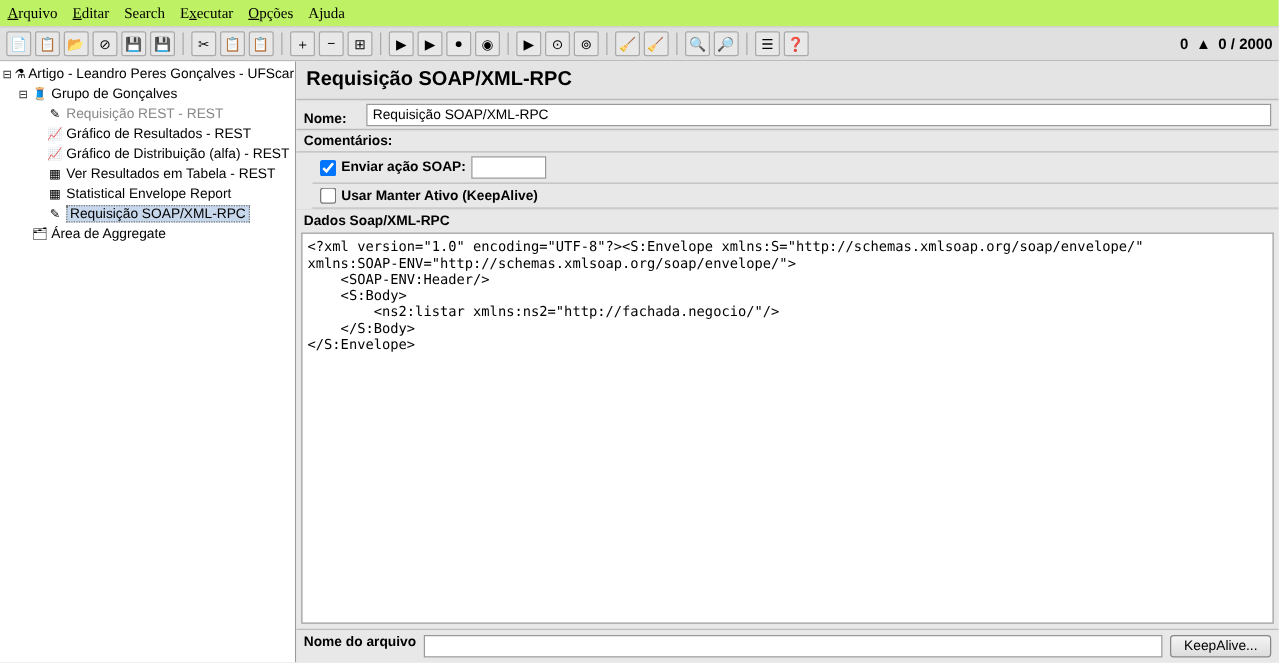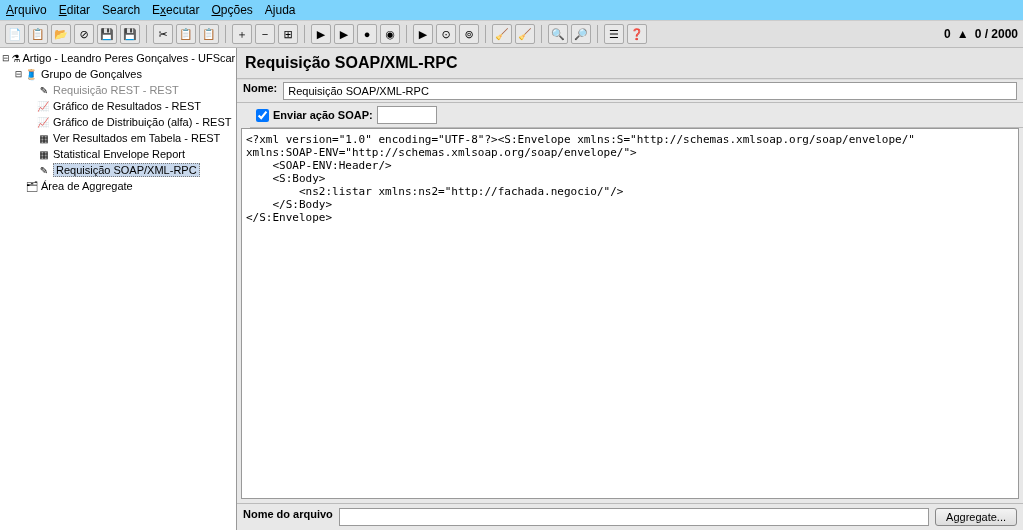--- a/index.html
+++ b/index.html
@@ -7,25 +7,26 @@
       font-family: Arial, sans-serif;
       font-size: 11px;
       background: #f0f0f0;
       width: 1023px;
       height: 530px;
       overflow: hidden;
       display: flex;
       flex-direction: column;
     }
     .menubar {
-      background: #7dd3fc;
+      background: #bef264;
       padding: 3px 6px;
       display: flex;
       gap: 12px;
       font-size: 12px;
+      font-family: Liberation Serif, serif;
     }
     .menubar span { cursor: default; }
     .underline { text-decoration: underline; }
     .toolbar {
       background: #e0e0e0;
       border-top: 1px solid #ccc;
       border-bottom: 1px solid #bbb;
       padding: 3px 5px;
       display: flex;
       align-items: center;
@@ -111,25 +112,25 @@
     }
     .content-title {
       font-size: 16px;
       font-weight: bold;
       padding: 6px 8px;
       background: #e4e4e4;
       border-bottom: 1px solid #bbb;
     }
     .field-row {
       display: flex;
-      align-items: flex-start;
+      align-items: flex-end;
       border-top: 1px solid #ddd;
       border-bottom: 1px solid #bbb;
       padding: 2px 6px;
-      gap: 6px;
+      gap: 16px;
       background: #e8e8e8;
     }
     .field-label {
       font-weight: bold;
       white-space: nowrap;
     }
     .field-input {
       flex: 1;
       border: 1px solid #999;
       background: #fff;
@@ -291,37 +292,45 @@
   </div>
 
   <div class="content-panel">
     <div class="content-title">Requisição SOAP/XML-RPC</div>
 
     <div class="field-row">
       <span class="field-label">Nome:</span>
       <input class="field-input" value="Requisição SOAP/XML-RPC" style="">
     </div>
 
+    <div class="field-row">
+      <span class="field-label">Comentários:</span>
+    </div>
 
 
     <div class="checkbox-row">
       <input type="checkbox" checked="" style="">
       <span class="field-label">Enviar ação SOAP:</span>
       <input class="soap-action-input" value="" style="">
     </div>
 
-
+    <div class="checkbox-row">
+      <input type="checkbox" style="">
+      <span class="field-label">Usar Manter Ativo (KeepAlive)</span>
+    </div>
+
+    <div class="section-label">Dados Soap/XML-RPC</div>
 
     <textarea class="xml-area" style="">&lt;?xml version="1.0" encoding="UTF-8"?&gt;&lt;S:Envelope xmlns:S="http://schemas.xmlsoap.org/soap/envelope/"
 xmlns:SOAP-ENV="http://schemas.xmlsoap.org/soap/envelope/"&gt;
     &lt;SOAP-ENV:Header/&gt;
     &lt;S:Body&gt;
         &lt;ns2:listar xmlns:ns2="http://fachada.negocio/"/&gt;
     &lt;/S:Body&gt;
 &lt;/S:Envelope&gt;</textarea>
 
     <div class="bottom-row">
       <span class="field-label">Nome do arquivo</span>
       <input class="field-input" value="" style="">
-      <button class="btn">Aggregate...</button>
+      <button class="btn">KeepAlive...</button>
     </div>
   </div>
 </div>
 
 </body></html>

